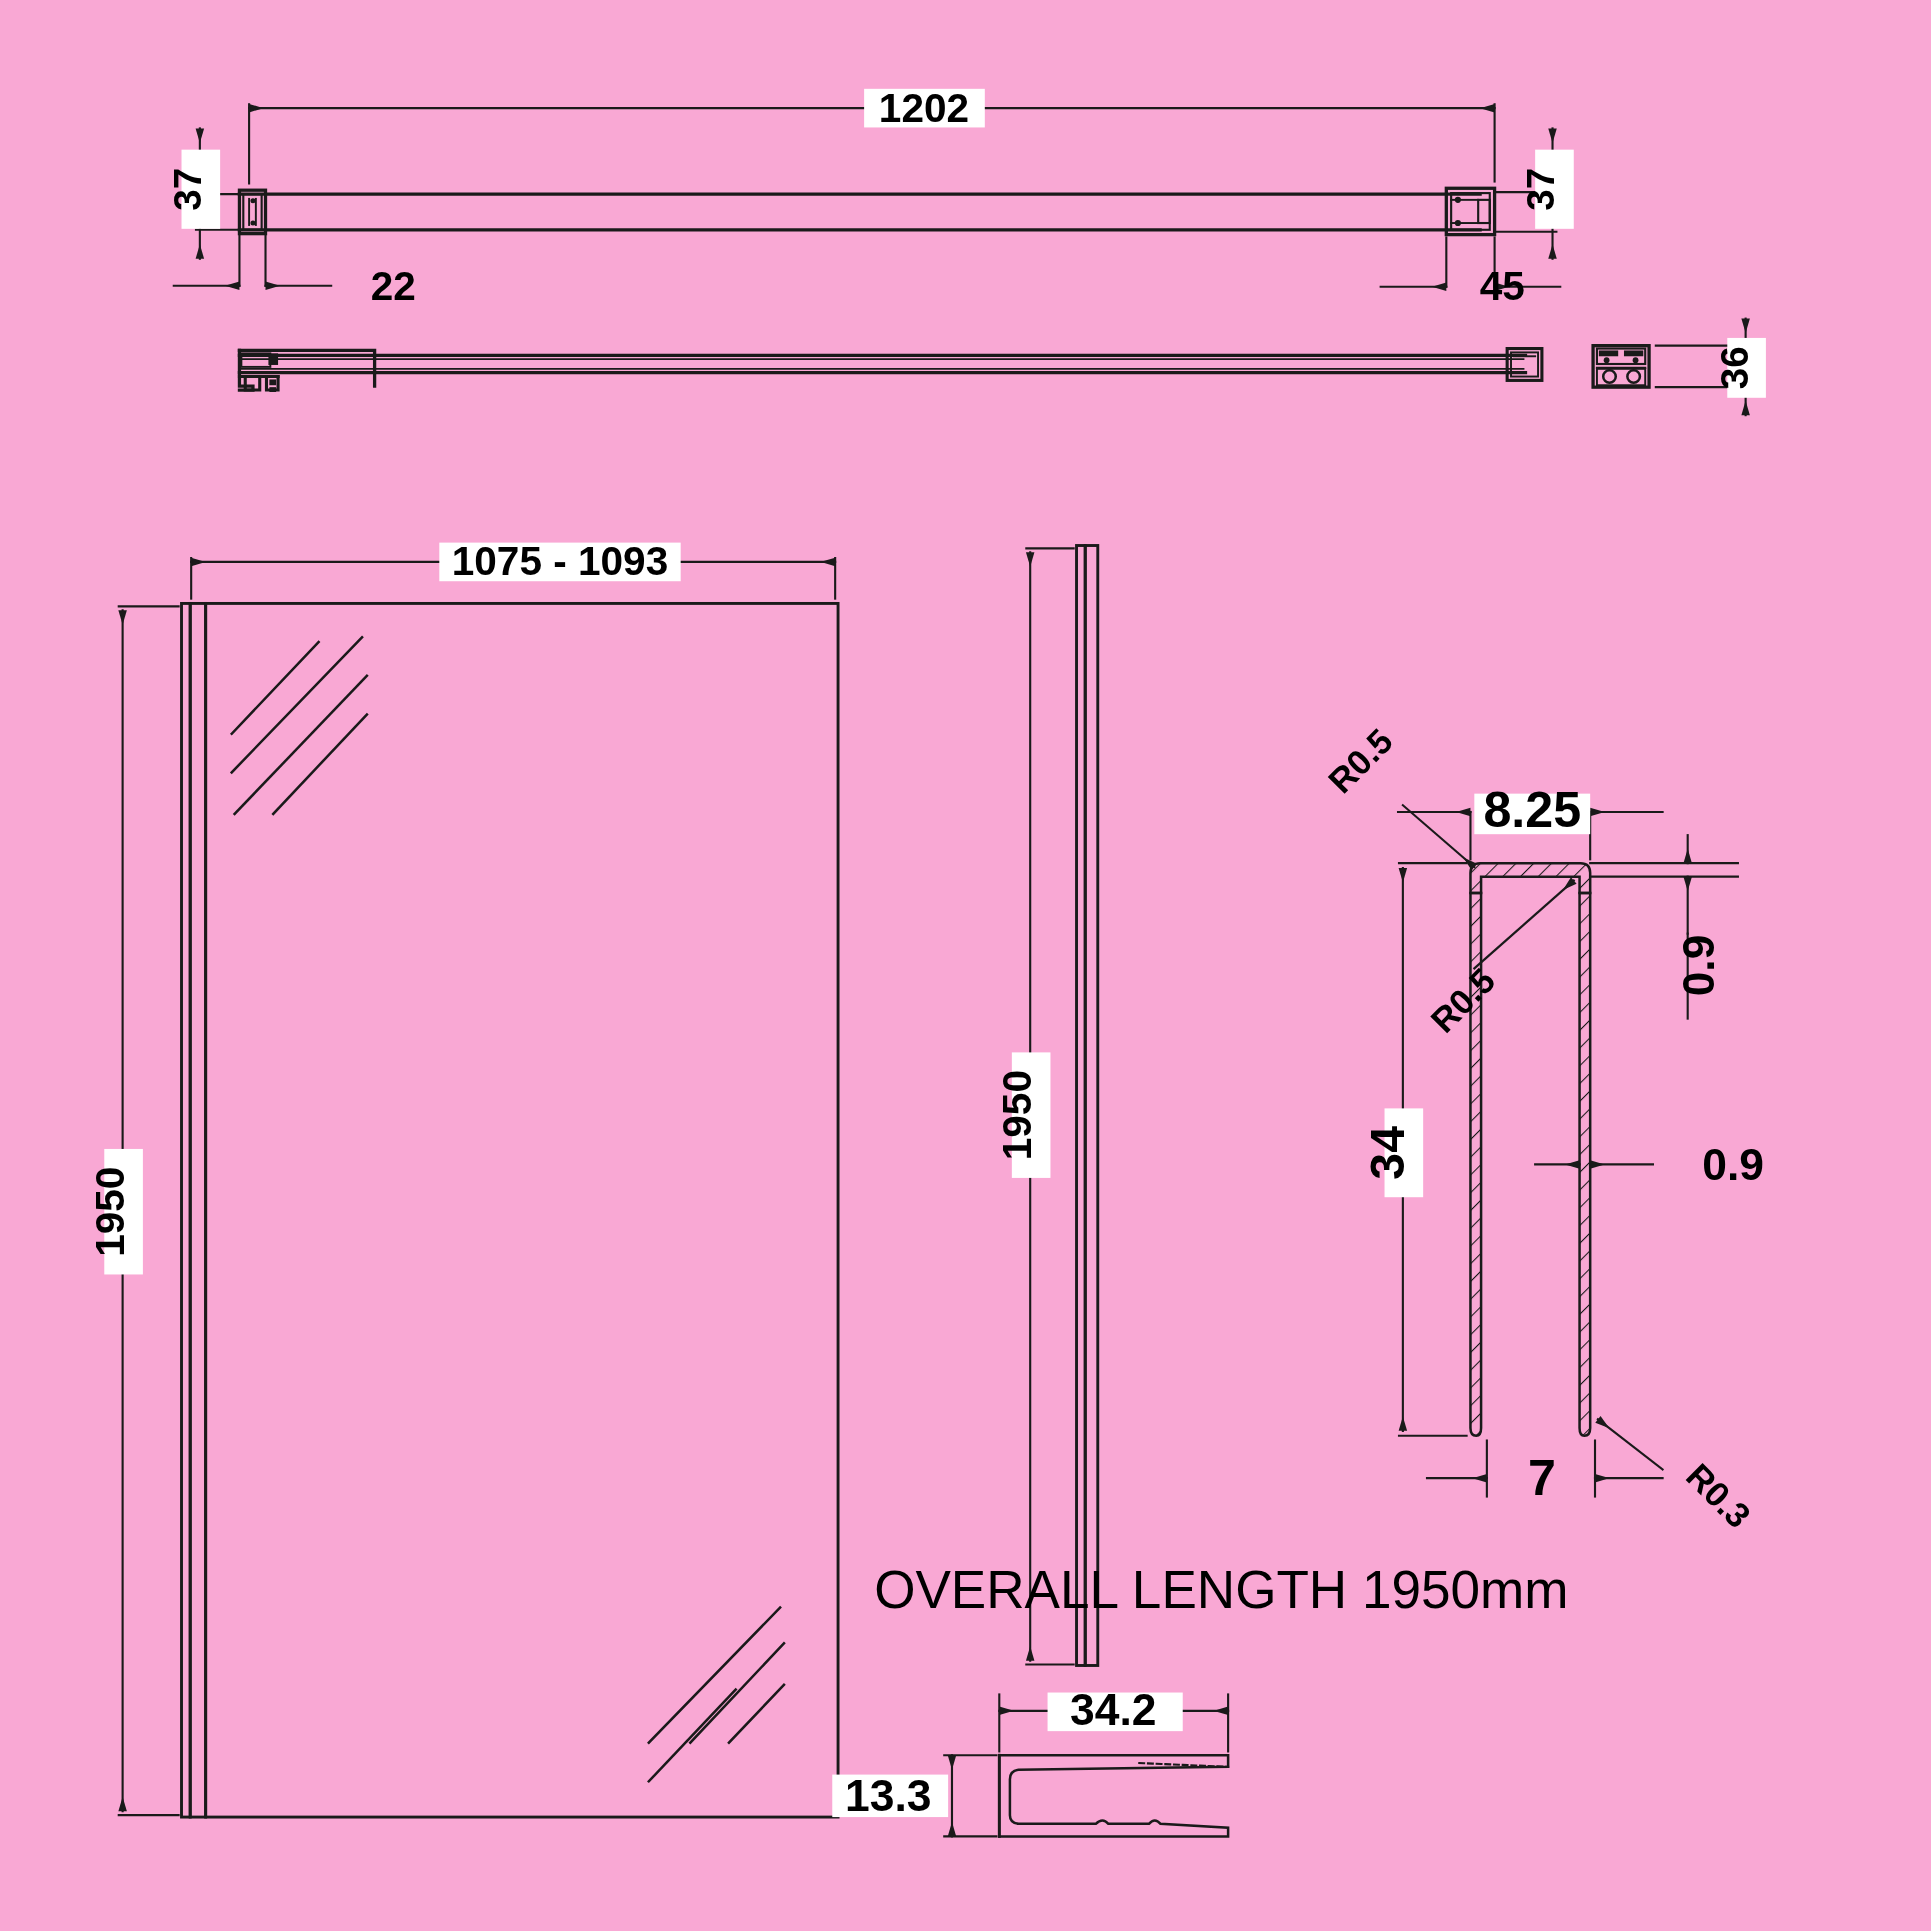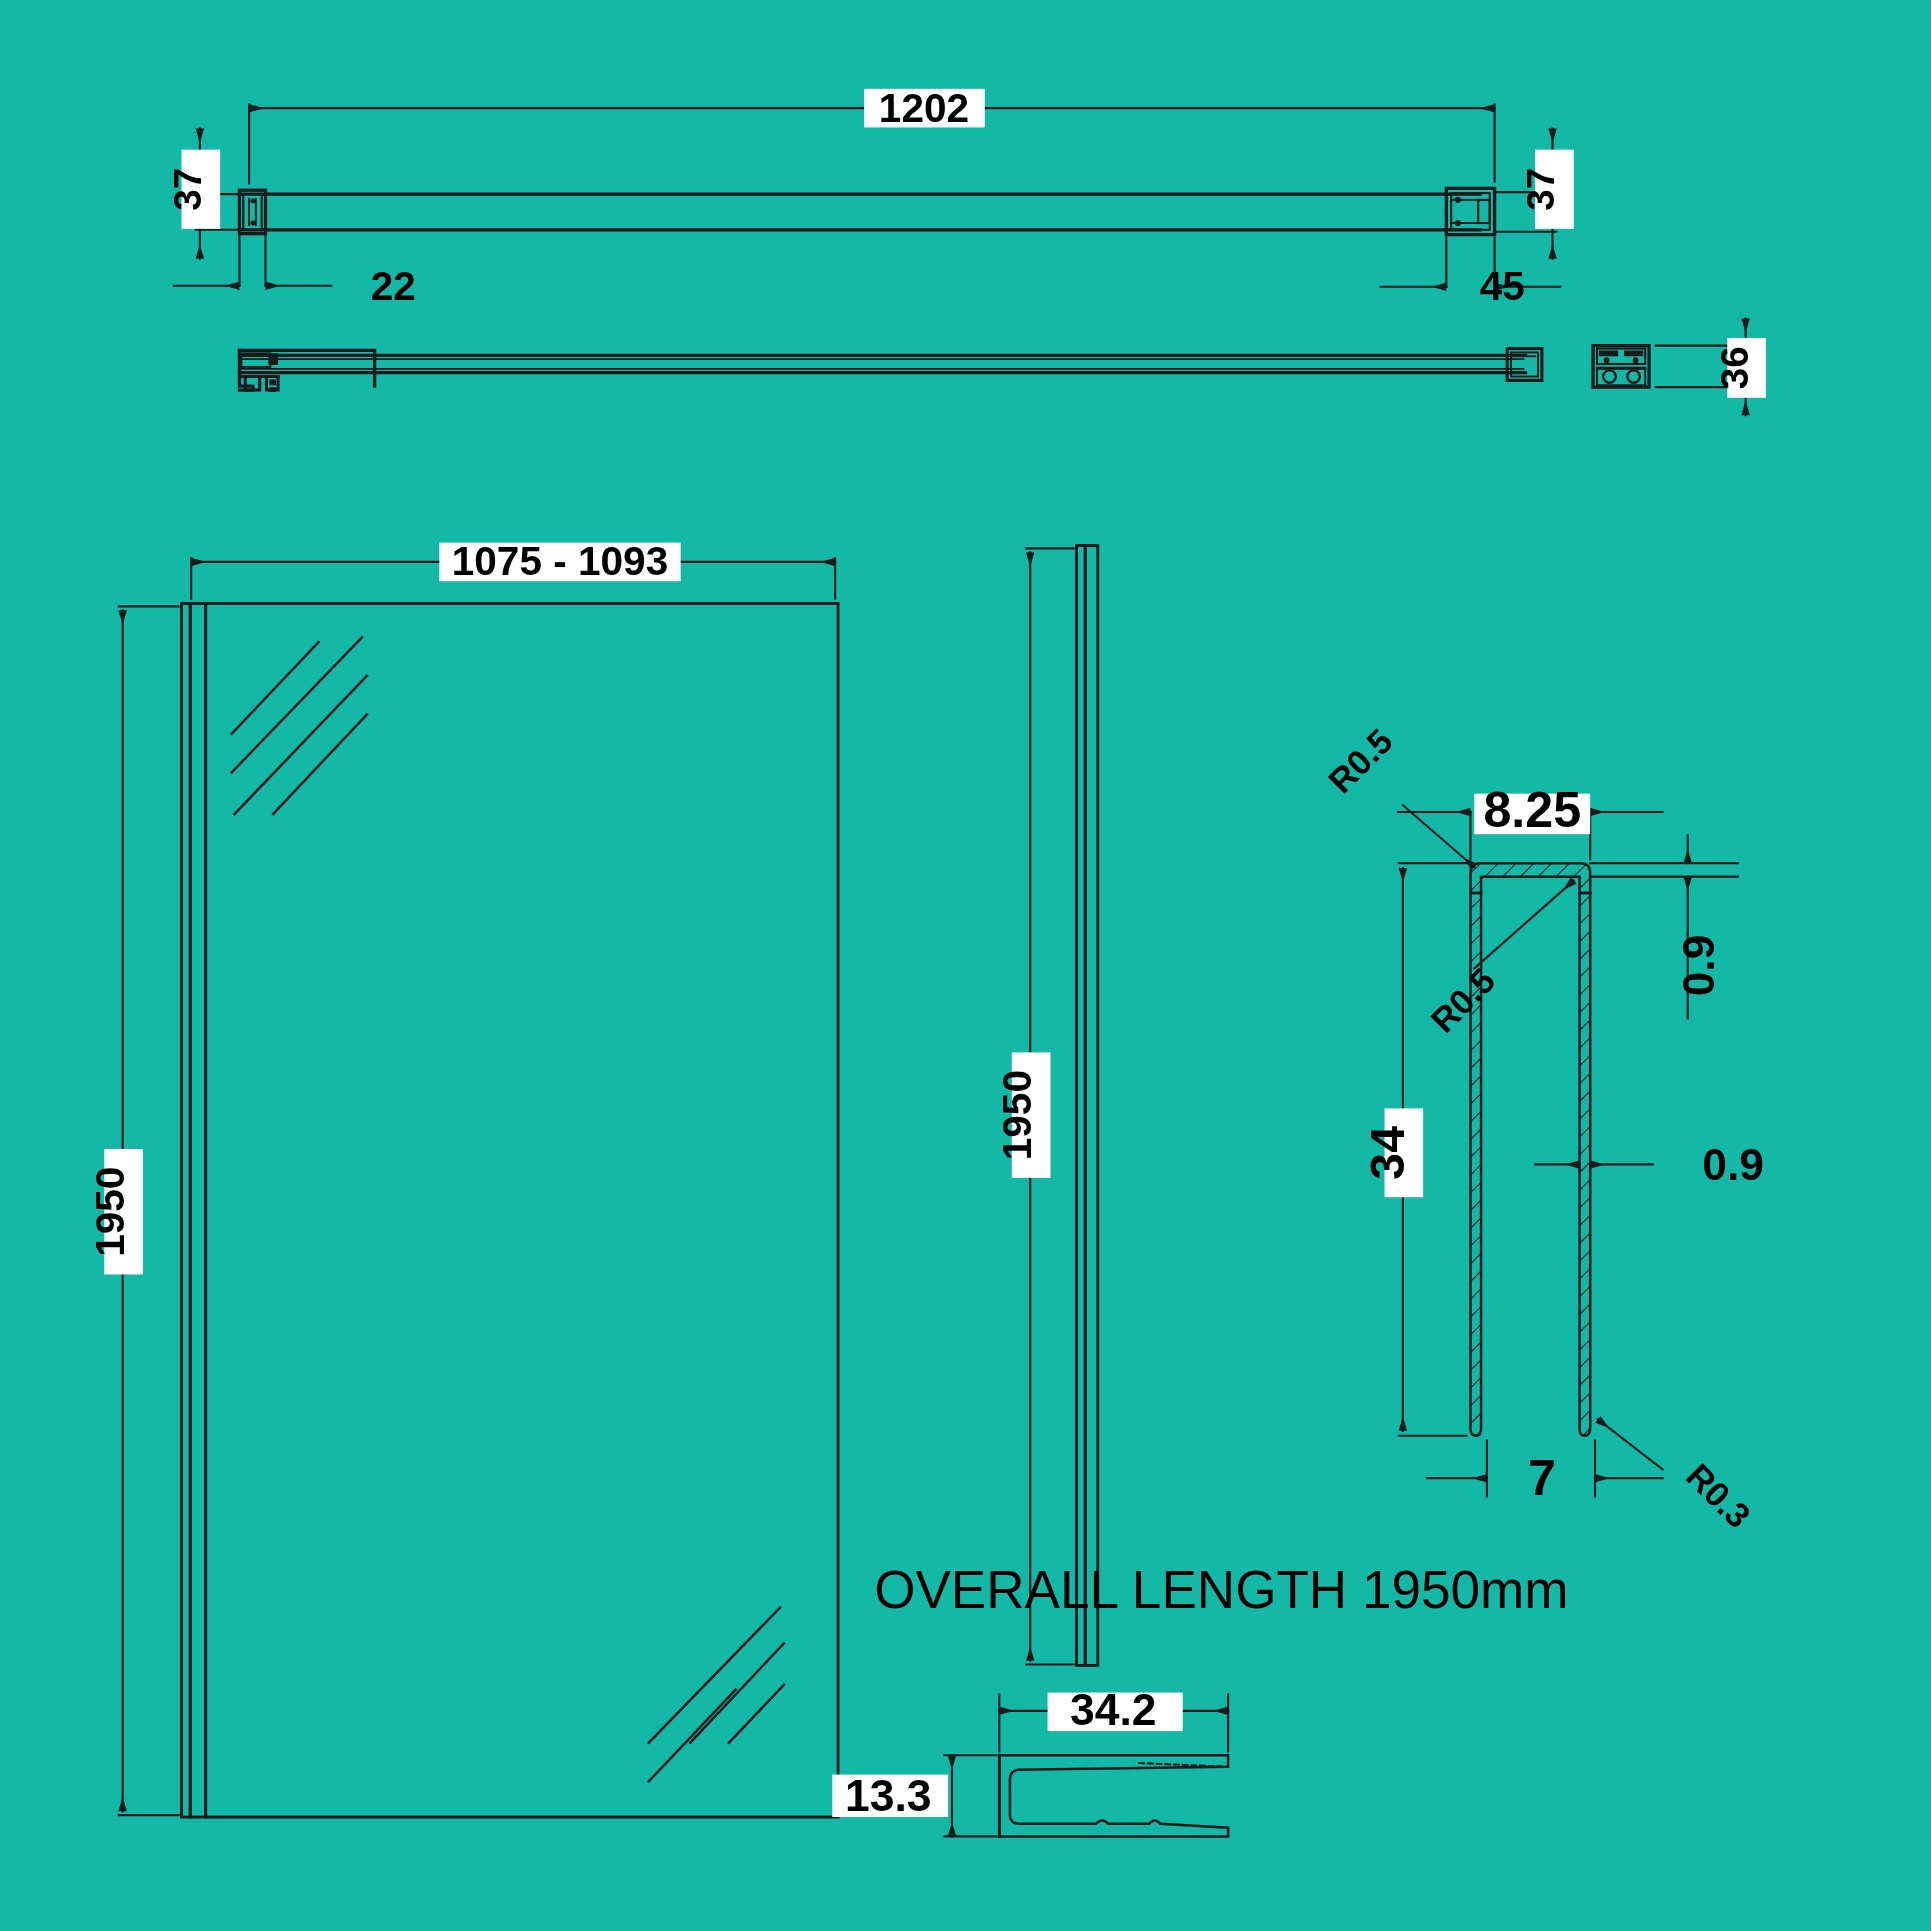--- a/index.html
+++ b/index.html
@@ -1,17 +1,17 @@
 <!DOCTYPE html>
 <html><head>
 <meta charset="utf-8">
 <style>
   html,body{margin:0;padding:0;background:#ffffff;}
   body{width:1931px;height:1931px;overflow:hidden;font-family:"Liberation Sans",sans-serif;color:#000;}
-  #stage{position:relative;width:1931px;height:1931px;background:#14b8a6;}
+  #stage{position:relative;width:1931px;height:1931px;background:#f9a8d4;}
   svg{display:block;position:absolute;left:0;top:0;}
   .dimtext{font-family:"Liberation Sans",sans-serif;font-weight:bold;fill:#000;}
   .title-text{font-family:"Liberation Sans",sans-serif;font-weight:normal;fill:#000;}
 </style>
 </head>
 <body>
 
 <div id="stage">
 
 <svg width="1931" height="1931" viewBox="0 0 2000 2000">

